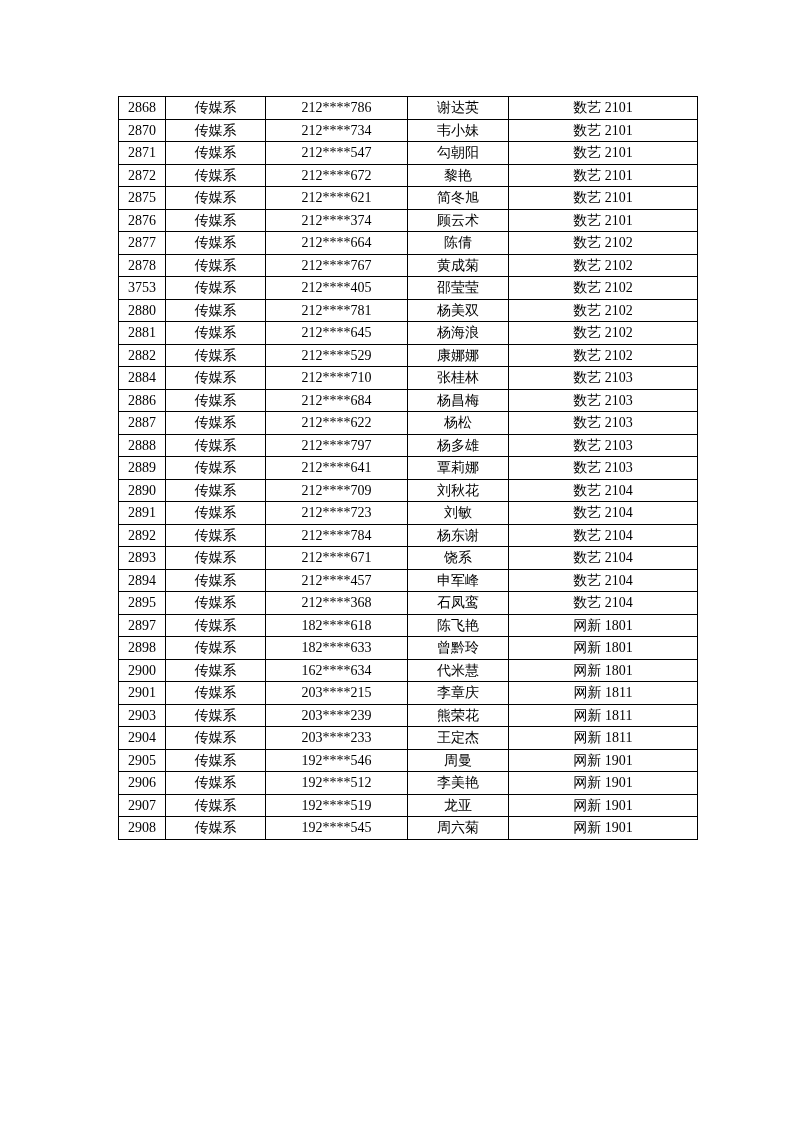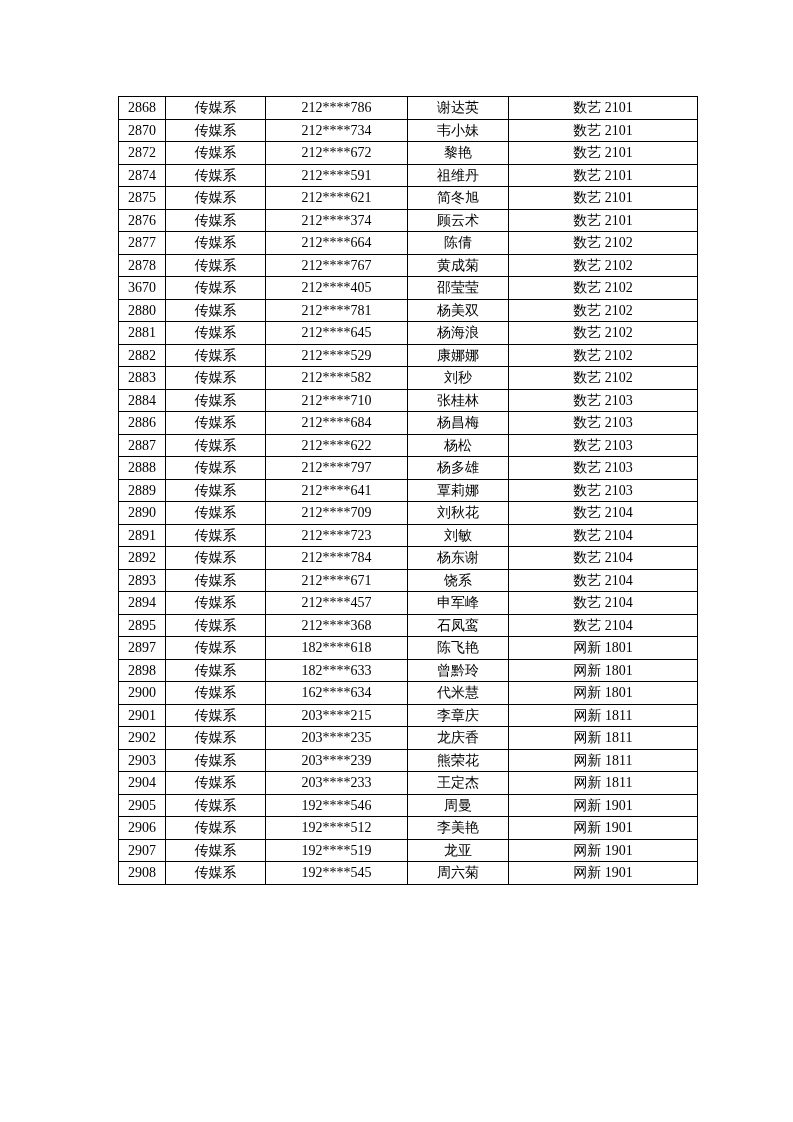--- a/index.html
+++ b/index.html
@@ -63,34 +63,34 @@
           <td>数艺 2101</td>
         </tr>
         <tr>
           <td>2870</td>
           <td>传媒系</td>
           <td>212****734</td>
           <td>韦小妹</td>
           <td>数艺 2101</td>
         </tr>
         <tr>
+          <td>2871</td>
+          <td>传媒系</td>
+          <td>212****547</td>
+          <td>勾朝阳</td>
+          <td>数艺 2101</td>
+        </tr>
+        <tr>
           <td>2872</td>
           <td>传媒系</td>
           <td>212****672</td>
           <td>黎艳</td>
           <td>数艺 2101</td>
         </tr>
         <tr>
-          <td>2874</td>
-          <td>传媒系</td>
-          <td>212****591</td>
-          <td>祖维丹</td>
-          <td>数艺 2101</td>
-        </tr>
-        <tr>
           <td>2875</td>
           <td>传媒系</td>
           <td>212****621</td>
           <td>简冬旭</td>
           <td>数艺 2101</td>
         </tr>
         <tr>
           <td>2876</td>
           <td>传媒系</td>
           <td>212****374</td>
@@ -105,21 +105,21 @@
           <td>数艺 2102</td>
         </tr>
         <tr>
           <td>2878</td>
           <td>传媒系</td>
           <td>212****767</td>
           <td>黄成菊</td>
           <td>数艺 2102</td>
         </tr>
         <tr>
-          <td>3670</td>
+          <td>3753</td>
           <td>传媒系</td>
           <td>212****405</td>
           <td>邵莹莹</td>
           <td>数艺 2102</td>
         </tr>
         <tr>
           <td>2880</td>
           <td>传媒系</td>
           <td>212****781</td>
           <td>杨美双</td>
@@ -130,27 +130,20 @@
           <td>传媒系</td>
           <td>212****645</td>
           <td>杨海浪</td>
           <td>数艺 2102</td>
         </tr>
         <tr>
           <td>2882</td>
           <td>传媒系</td>
           <td>212****529</td>
           <td>康娜娜</td>
-          <td>数艺 2102</td>
-        </tr>
-        <tr>
-          <td>2883</td>
-          <td>传媒系</td>
-          <td>212****582</td>
-          <td>刘秒</td>
           <td>数艺 2102</td>
         </tr>
         <tr>
           <td>2884</td>
           <td>传媒系</td>
           <td>212****710</td>
           <td>张桂林</td>
           <td>数艺 2103</td>
         </tr>
         <tr>
@@ -242,27 +235,20 @@
           <td>传媒系</td>
           <td>162****634</td>
           <td>代米慧</td>
           <td>网新 1801</td>
         </tr>
         <tr>
           <td>2901</td>
           <td>传媒系</td>
           <td>203****215</td>
           <td>李章庆</td>
-          <td>网新 1811</td>
-        </tr>
-        <tr>
-          <td>2902</td>
-          <td>传媒系</td>
-          <td>203****235</td>
-          <td>龙庆香</td>
           <td>网新 1811</td>
         </tr>
         <tr>
           <td>2903</td>
           <td>传媒系</td>
           <td>203****239</td>
           <td>熊荣花</td>
           <td>网新 1811</td>
         </tr>
         <tr>

